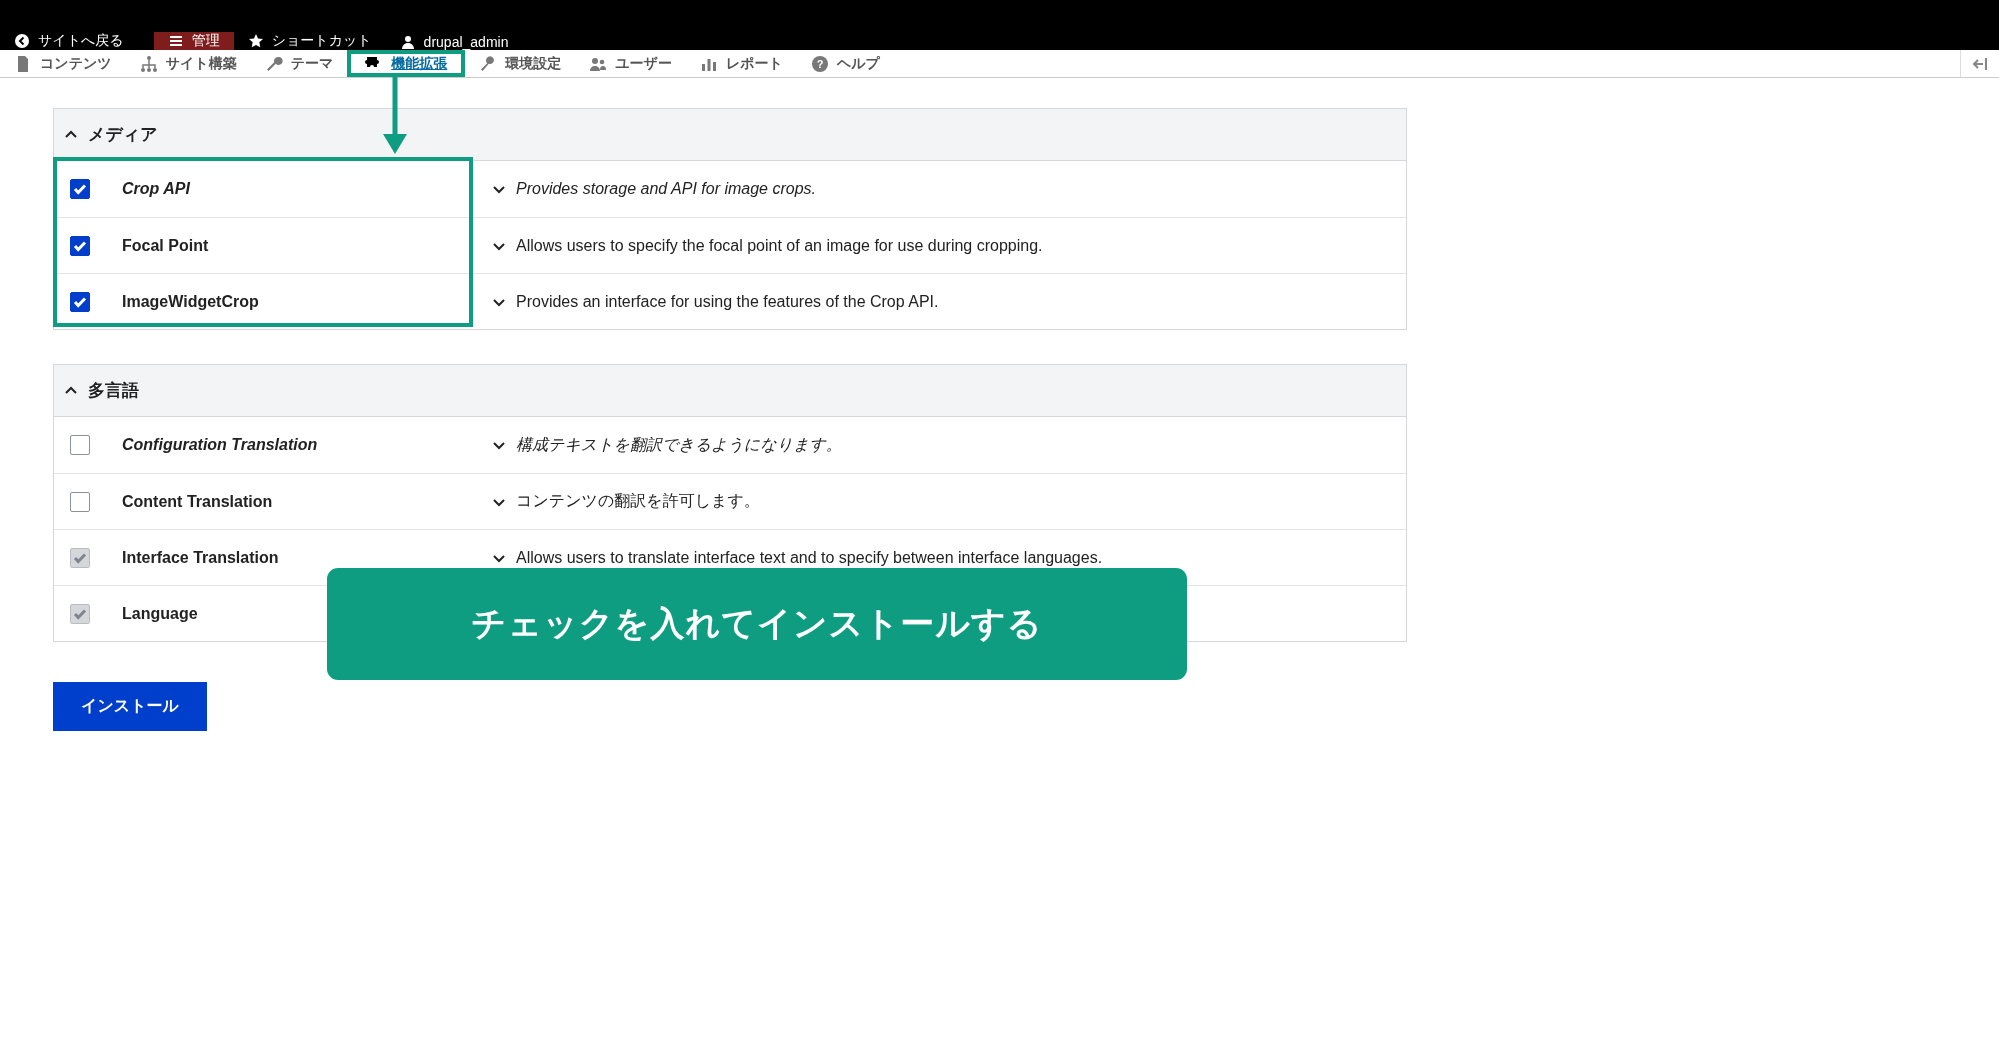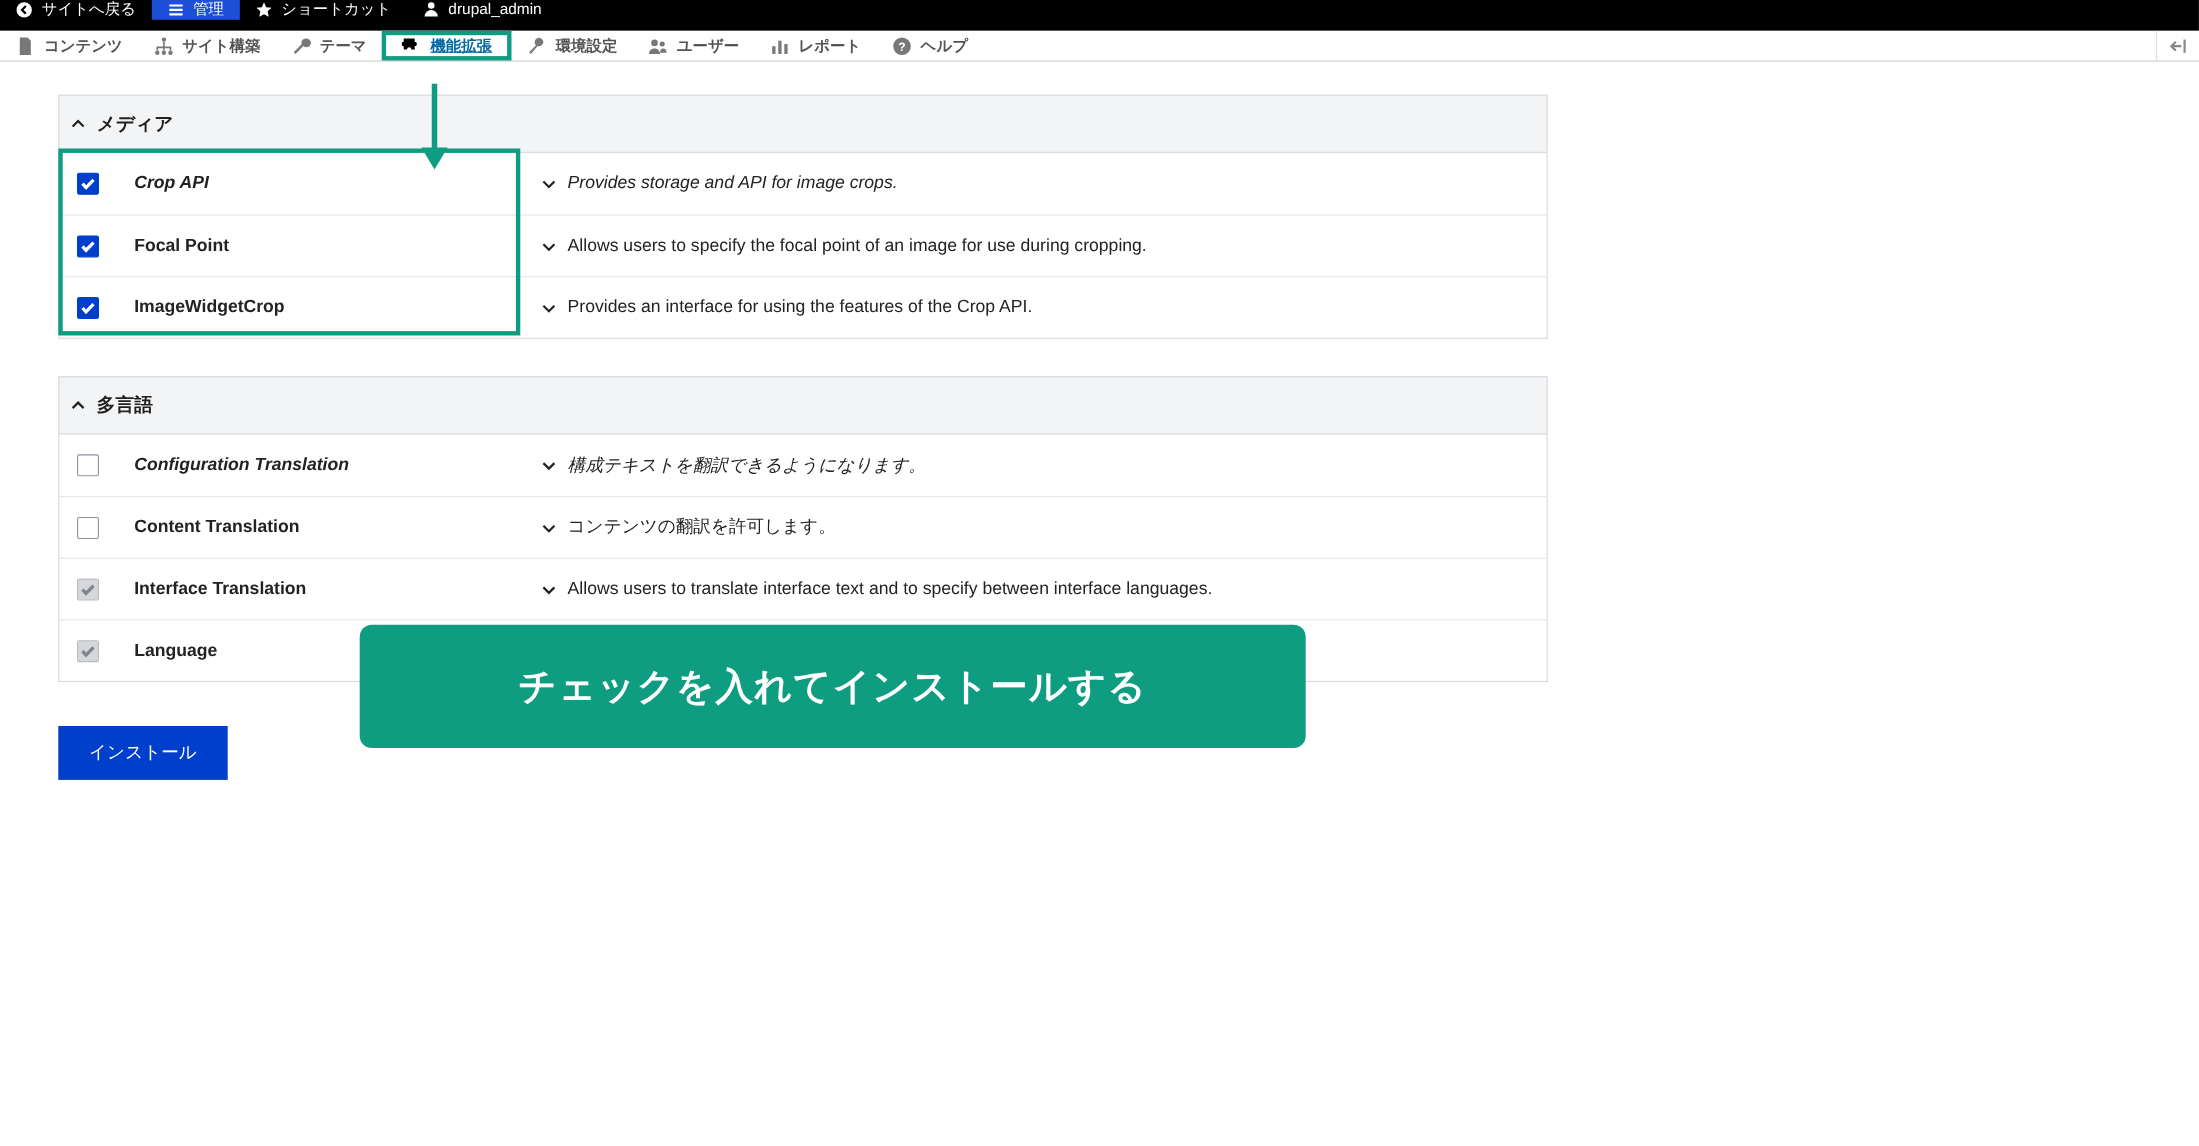--- a/index.html
+++ b/index.html
@@ -1,21 +1,21 @@
 <!DOCTYPE html>
 <html><head>
 <meta charset="utf-8">
 <style>
 * { box-sizing: border-box; margin: 0; padding: 0; }
 body { font-family: -apple-system, BlinkMacSystemFont, "Segoe UI", Arial, sans-serif; background: #fff; color: #222; }
 
 
-.topbar { background: #000; color: #fff; display: flex; align-items: flex-start; height: 28px; font-size: 14px; }
+.topbar { background: #000; color: #fff; display: flex; align-items: flex-end; height: 50px; font-size: 14px; }
 .topbar-item { display: flex; align-items: center; padding: 0 14px; gap: 8px; cursor: pointer; white-space: nowrap; }
-.topbar-item.active { background: #1d4ed8; }
+.topbar-item.active { background: #7f1d1d; margin-left: 16px; }
 .topbar-item svg { width: 16px; height: 16px; fill: #fff; }
 
 
 .adminbar { background: #fff; border-bottom: 1px solid #ccc; display: flex; align-items: stretch; height: 28px; font-size: 14px; position: relative; }
 .adminbar-item { display: flex; align-items: center; padding: 0 14px; gap: 8px; cursor: pointer; color: #545454; font-weight: 600; }
 .adminbar-item svg { width: 18px; height: 18px; fill: #787878; }
 .adminbar-item.highlighted { border: 4px solid #0f9d82; color: #0369a1; text-decoration: underline; }
 .adminbar-item.highlighted svg { fill: #000; }
 .adminbar-spacer { flex: 1; }
 .adminbar-collapse { display: flex; align-items: center; padding: 0 10px; color: #888; cursor: pointer; border-left: 1px solid #ddd; }
@@ -44,21 +44,21 @@
 .desc-cell { flex: 1; display: flex; align-items: center; gap: 10px; color: #222; font-size: 16px; }
 .desc-caret { width: 14px; height: 14px; flex-shrink: 0; }
 
 
 .highlight-box { position: absolute; border: 4px solid #0f9d82; pointer-events: none; z-index: 4; }
 .media-wrap { position: relative; }
 
 .section-gap { height: 34px; }
 
 
-.install-btn { margin-top: 40px; background: #003ecc; color: #fff; border: none; padding: 14px 28px; font-size: 16px; font-weight: 400; cursor: pointer; }
+.install-btn { margin-top: 40px; background: #003ecc; color: #fff; border: none; padding: 14px 28px; font-size: 16px; font-weight: 700; cursor: pointer; }
 
 
 .banner { position: absolute; background: #0f9d82; color: #fff; font-size: 34px; font-weight: 700; display: flex; align-items: center; justify-content: center; z-index: 6; letter-spacing: 1px; }
 
 svg.caret path { fill: none; stroke: #222; stroke-width: 2; }
 </style>
 </head>
 <body>
 
 <div class="topbar">

